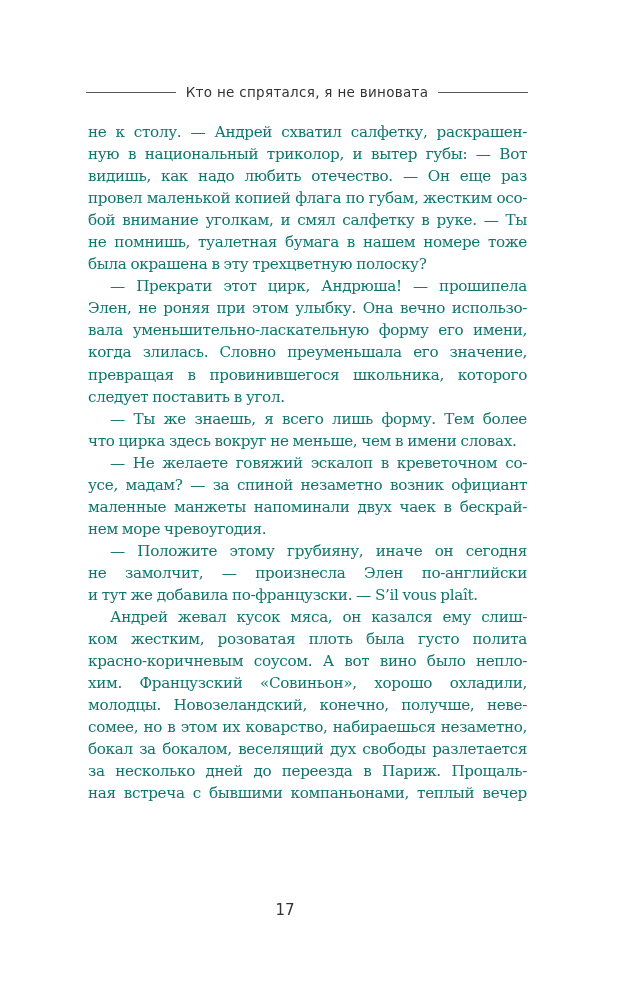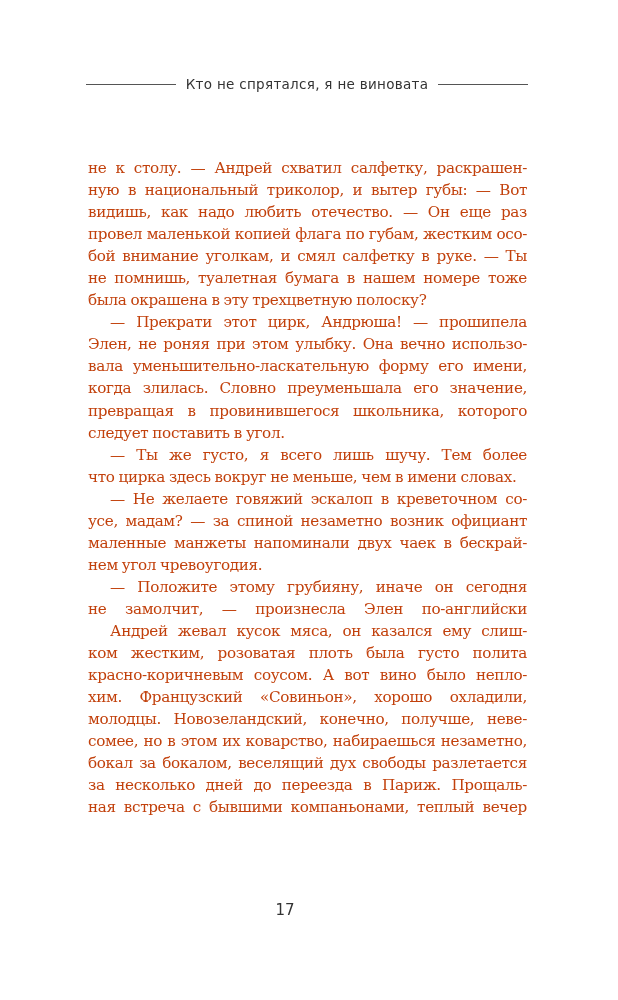--- a/index.html
+++ b/index.html
@@ -9,21 +9,21 @@
     }
     body {
       width: 618px;
       height: 1000px;
       position: relative;
       overflow: hidden;
       color: #2a2a2a;
     }
     .running-head {
       position: absolute;
-      top: 73px;
+      top: 81px;
       left: 86px;
       width: 442px;
       height: 22px;
       display: flex;
       align-items: center;
       gap: 10px;
     }
     .rule {
       flex: 1;
       height: 0;
@@ -37,22 +37,21 @@
       letter-spacing: 0.3px;
     }
     .text-block {
       position: absolute;
       top: 121px;
       left: 88px;
       width: 439px;
       font-family: "DejaVu Serif", serif;
       font-size: 15.2px;
       line-height: 22.05px;
-      color: #c2410c;
-      margin-top: 36px;
+      color: #0f766e;
     }
     .line {
       display: block;
       white-space: nowrap;
       text-align: justify;
       text-align-last: justify;
       height: 22.05px;
       overflow: visible;
       letter-spacing: -0.35px;
       word-spacing: -0.5px;
@@ -90,28 +89,29 @@
   <span class="line">провел маленькой копией флага по губам, жестким осо-</span>
   <span class="line">бой внимание уголкам, и смял салфетку в руке. — Ты</span>
   <span class="line">не помнишь, туалетная бумага в нашем номере тоже</span>
   <span class="line last">была окрашена в эту трехцветную полоску?</span>
   <span class="line indent">— Прекрати этот цирк, Андрюша! — прошипела</span>
   <span class="line">Элен, не роняя при этом улыбку. Она вечно использо-</span>
   <span class="line">вала уменьшительно-ласкательную форму его имени,</span>
   <span class="line">когда злилась. Словно преуменьшала его значение,</span>
   <span class="line">превращая в провинившегося школьника, которого</span>
   <span class="line last">следует поставить в угол.</span>
-  <span class="line indent">— Ты же густо, я всего лишь шучу. Тем более</span>
+  <span class="line indent">— Ты же знаешь, я всего лишь форму. Тем более</span>
   <span class="line last">что цирка здесь вокруг не меньше, чем в имени словах.</span>
   <span class="line indent">— Не желаете говяжий эскалоп в креветочном со-</span>
   <span class="line">усе, мадам? — за спиной незаметно возник официант</span>
   <span class="line">маленные манжеты напоминали двух чаек в бескрай-</span>
-  <span class="line last">нем угол чревоугодия.</span>
+  <span class="line last">нем море чревоугодия.</span>
   <span class="line indent">— Положите этому грубияну, иначе он сегодня</span>
   <span class="line">не замолчит, — произнесла Элен по-английски</span>
+  <span class="line last">и тут же добавила по-французски. — S’il vous plaît.</span>
   <span class="line indent">Андрей жевал кусок мяса, он казался ему слиш-</span>
   <span class="line">ком жестким, розоватая плоть была густо полита</span>
   <span class="line">красно-коричневым соусом. А вот вино было непло-</span>
   <span class="line">хим. Французский «Совиньон», хорошо охладили,</span>
   <span class="line">молодцы. Новозеландский, конечно, получше, неве-</span>
   <span class="line">сомее, но в этом их коварство, набираешься незаметно,</span>
   <span class="line">бокал за бокалом, веселящий дух свободы разлетается</span>
   <span class="line">за несколько дней до переезда в Париж. Прощаль-</span>
   <span class="line">ная встреча с бывшими компаньонами, теплый вечер</span>
 </div>

